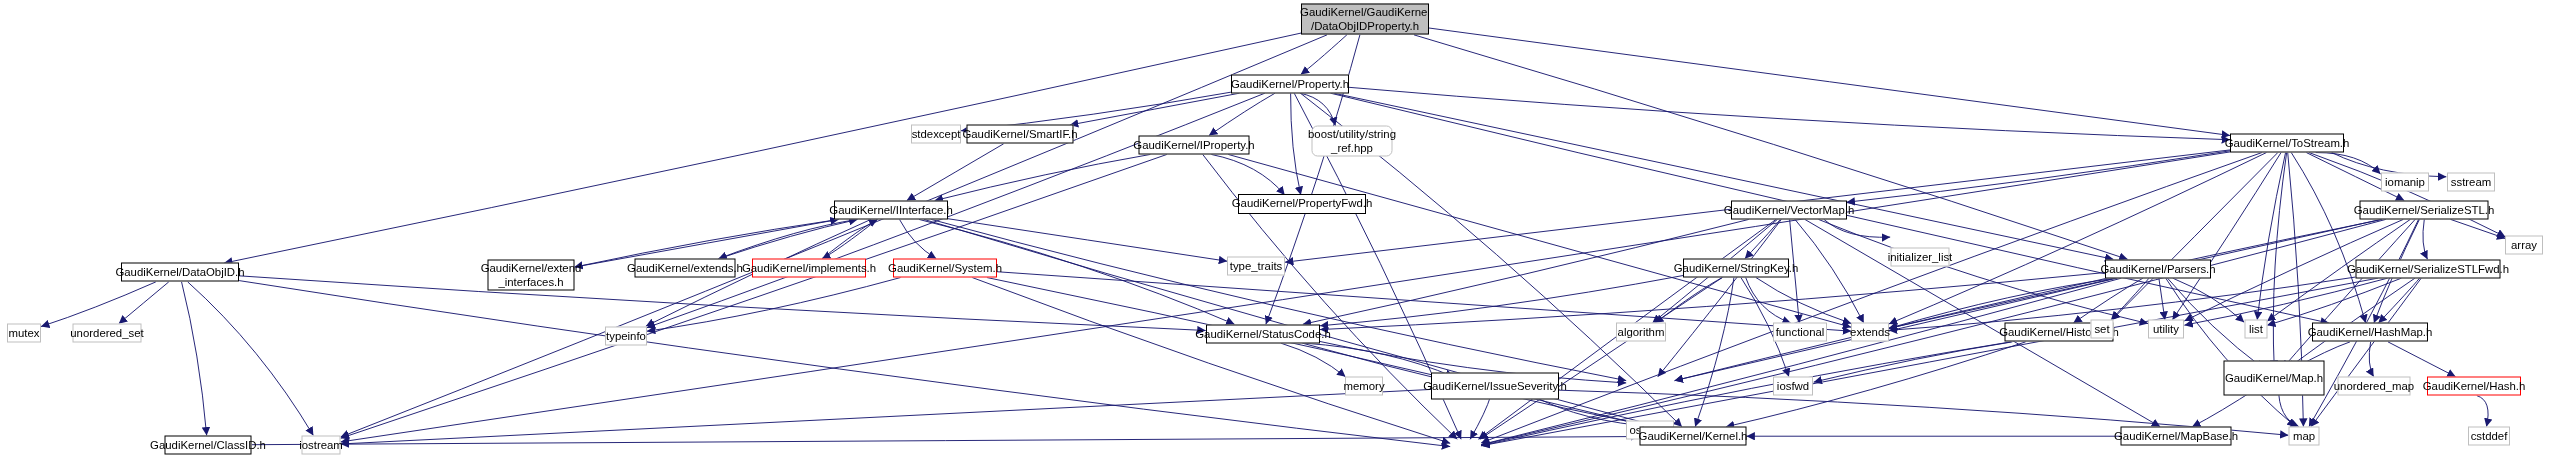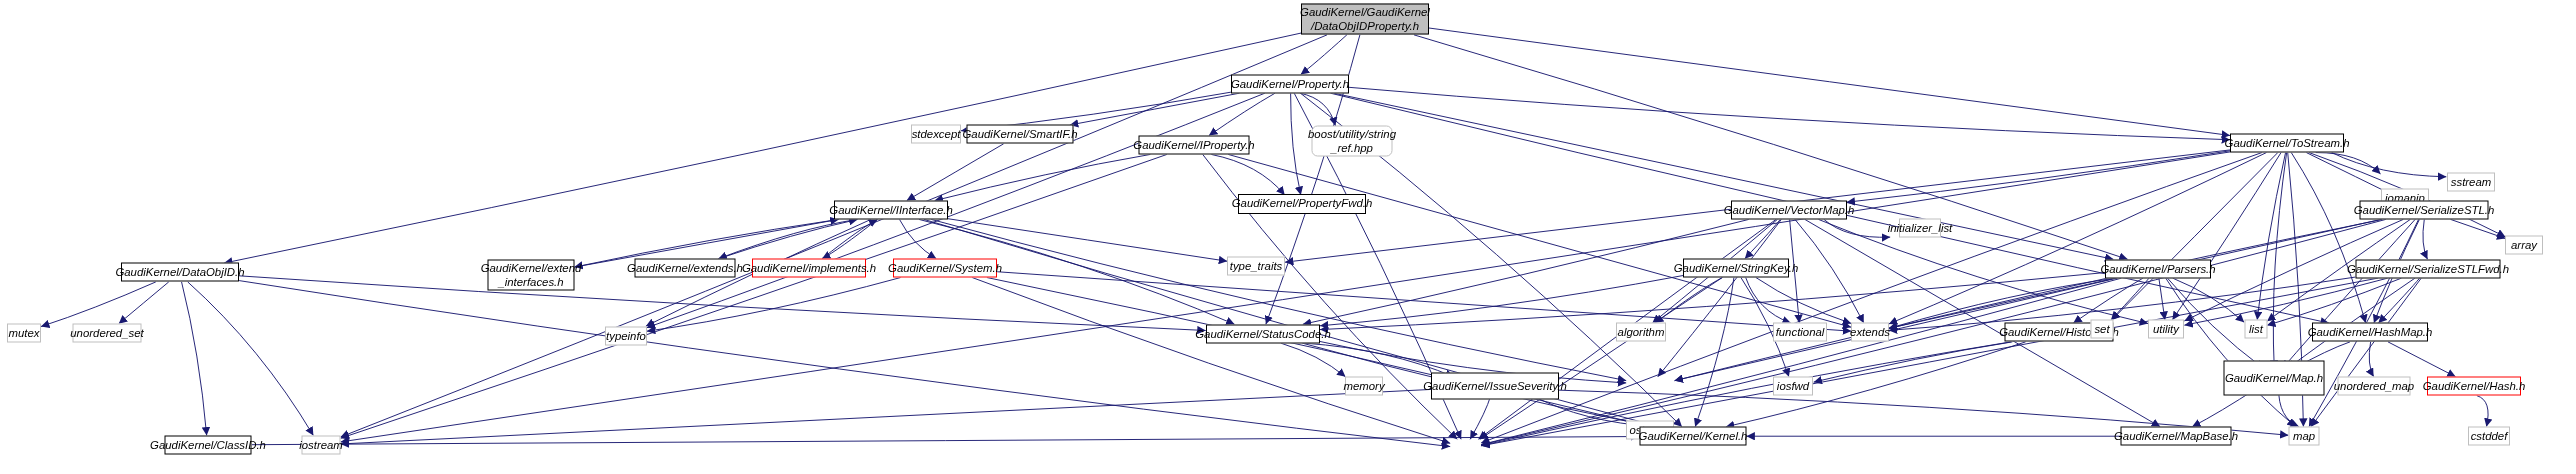--- a/index.html
+++ b/index.html
@@ -1,18 +1,18 @@
 <!DOCTYPE html>
 <html style="font-size:10.7px"><head>
 <meta charset="utf-8">
 <style>
   html,body{margin:0;padding:0;background:#fff;}
   body{width:2576px;height:475px;position:relative;overflow:hidden;font-family:"Liberation Sans",sans-serif;}
   #edges{position:absolute;left:0;top:0;width:2576px;height:475px;}
-  .node{position:absolute;box-sizing:border-box;background:#fff;border:1.3px solid #000;font-size:11.4px;color:#000;display:flex;align-items:center;justify-content:center;text-align:center;line-height:13.4px;padding:0 10px;white-space:pre;transform:translate(-50%,-50%);font-style:italic;}
+  .node{position:absolute;box-sizing:border-box;background:#fff;border:1.3px solid #000;font-size:11.4px;color:#000;display:flex;align-items:center;justify-content:center;text-align:center;line-height:13.4px;padding:0 10px;white-space:pre;transform:translate(-50%,-50%);}
   .node.ext{border-color:#bfbfbf;}
   .node.red{border-color:#ff0000;}
   .node.root{background:#bfbfbf;}
 </style>
 </head>
 <body>
 
 <svg id="edges" xmlns="http://www.w3.org/2000/svg" viewBox="0 0 3835 707" width="2576" height="475">
   <defs>
     <marker id="arrow" viewBox="0 0 10 10" refX="10" refY="5" markerWidth="9" markerHeight="9" orient="auto-start-reverse">
@@ -148,26 +148,26 @@
 <div id="node-layer">
     <div class="node root" style="left: 1365px; top: 19.4px; width: 128px; height: 31px;">GaudiKernel/GaudiKernel
 /DataObjIDProperty.h</div>
     <div class="node" style="left: 1290px; top: 84px; width: 118px; height: 19px;">GaudiKernel/Property.h</div>
     <div class="node ext" style="left: 936px; top: 134px; width: 50px; height: 19px;">stdexcept</div>
     <div class="node" style="left: 1020px; top: 134px; width: 107px; height: 19px;">GaudiKernel/SmartIF.h</div>
     <div class="node" style="left: 1194px; top: 145px; width: 111px; height: 19px;">GaudiKernel/IProperty.h</div>
     <div class="node ext" style="left: 1352px; top: 141px; width: 81px; height: 31px; border-radius: 6px;">boost/utility/string
 _ref.hpp</div>
     <div class="node" style="left: 2287px; top: 143px; width: 114px; height: 19px;">GaudiKernel/ToStream.h</div>
-    <div class="node ext" style="left: 2405px; top: 198px; width: 48px; height: 19px;">iomanip</div>
+    <div class="node ext" style="left: 2405px; top: 182px; width: 48px; height: 19px;">iomanip</div>
     <div class="node ext" style="left: 2471px; top: 182px; width: 48px; height: 19px;">sstream</div>
     <div class="node" style="left: 1302px; top: 204px; width: 128px; height: 20px;">GaudiKernel/PropertyFwd.h</div>
     <div class="node" style="left: 891px; top: 210px; width: 114px; height: 19px;">GaudiKernel/IInterface.h</div>
     <div class="node" style="left: 1789px; top: 210px; width: 116px; height: 19px;">GaudiKernel/VectorMap.h</div>
-    <div class="node ext" style="left: 1920px; top: 228px; width: 42px; height: 19px;">initializer_list</div>
+    <div class="node ext" style="left: 1920px; top: 257px; width: 59px; height: 19px;">initializer_list</div>
     <div class="node" style="left: 2424px; top: 210px; width: 129px; height: 19px;">GaudiKernel/SerializeSTL.h</div>
     <div class="node ext" style="left: 2524px; top: 245px; width: 38px; height: 19px;">array</div>
     <div class="node" style="left: 180px; top: 272px; width: 118px; height: 19px;">GaudiKernel/DataObjID.h</div>
     <div class="node" style="left: 531px; top: 275px; width: 87px; height: 31px;">GaudiKernel/extend
 _interfaces.h</div>
     <div class="node" style="left: 685px; top: 268px; width: 101px; height: 19px;">GaudiKernel/extends.h</div>
     <div class="node red" style="left: 809px; top: 268px; width: 114px; height: 19px;">GaudiKernel/implements.h</div>
     <div class="node red" style="left: 945px; top: 268px; width: 104px; height: 19px;">GaudiKernel/System.h</div>
     <div class="node ext" style="left: 1256px; top: 266px; width: 58px; height: 19px;">type_traits</div>
     <div class="node" style="left: 1736px; top: 268px; width: 106px; height: 19px;">GaudiKernel/StringKey.h</div>

